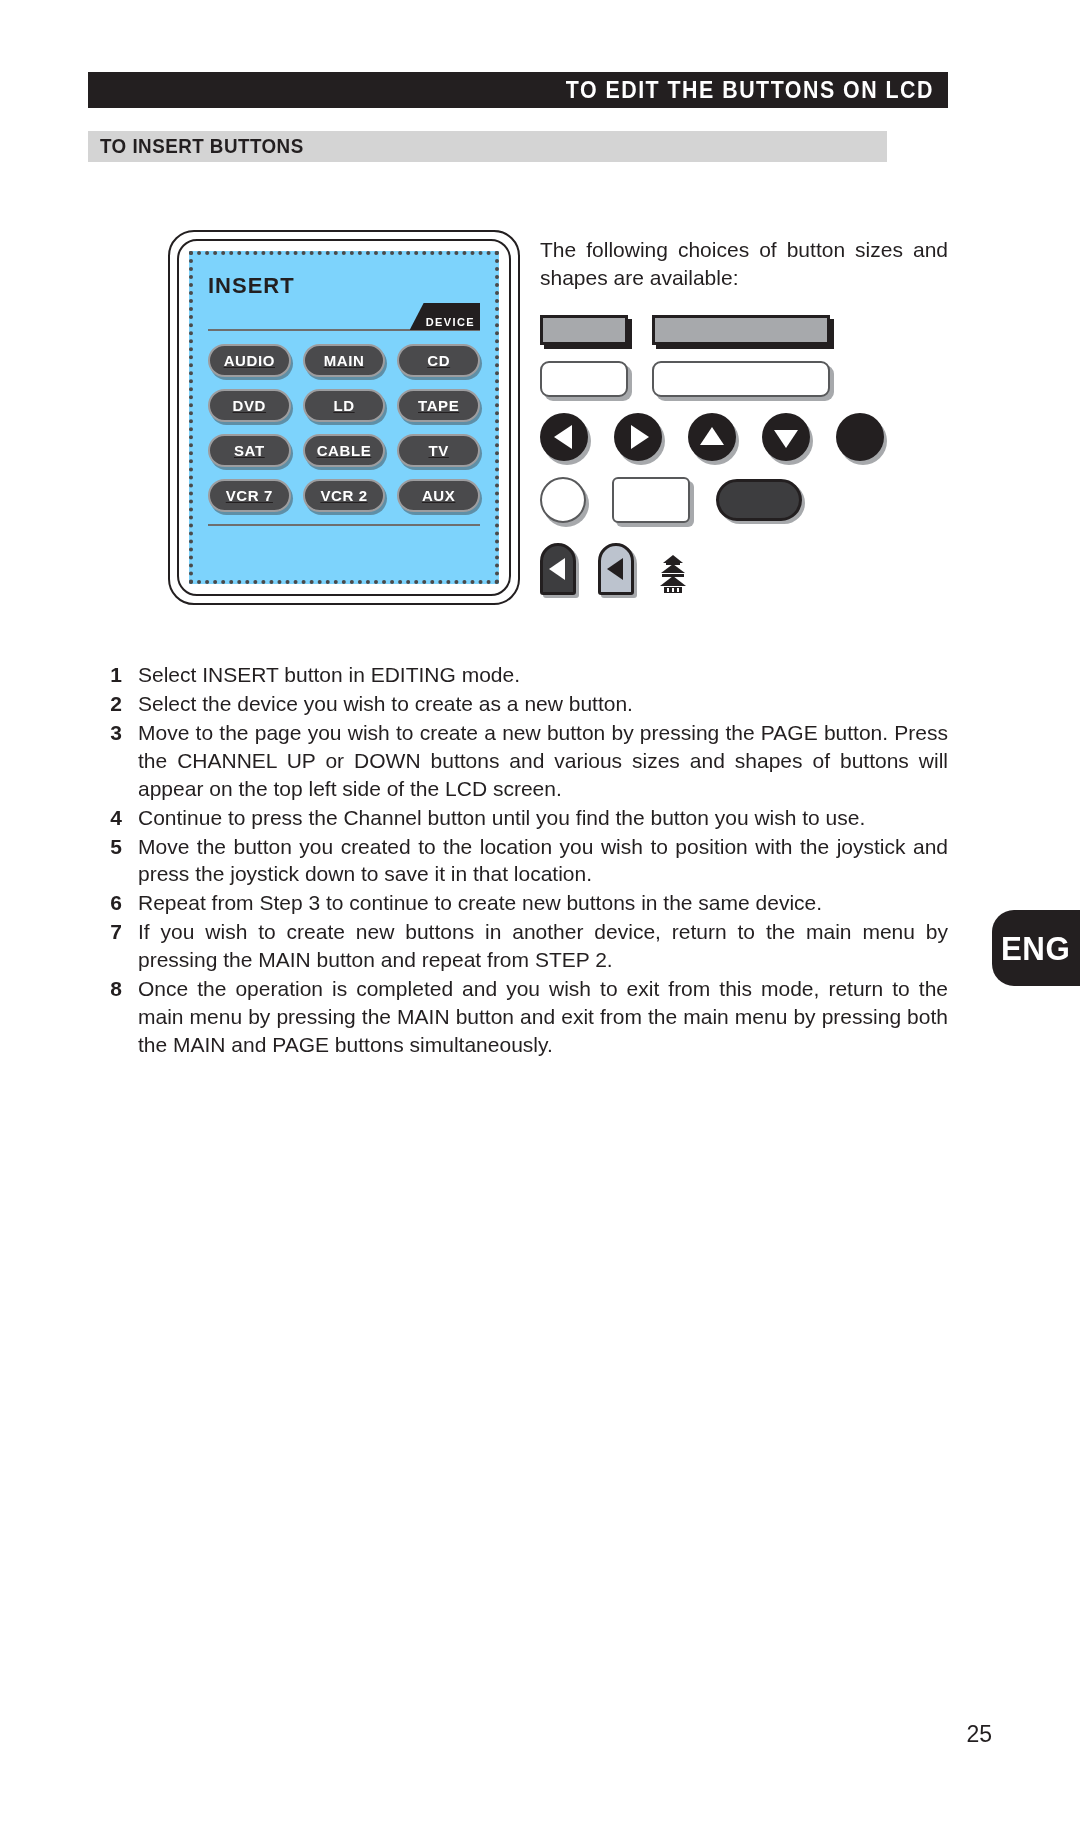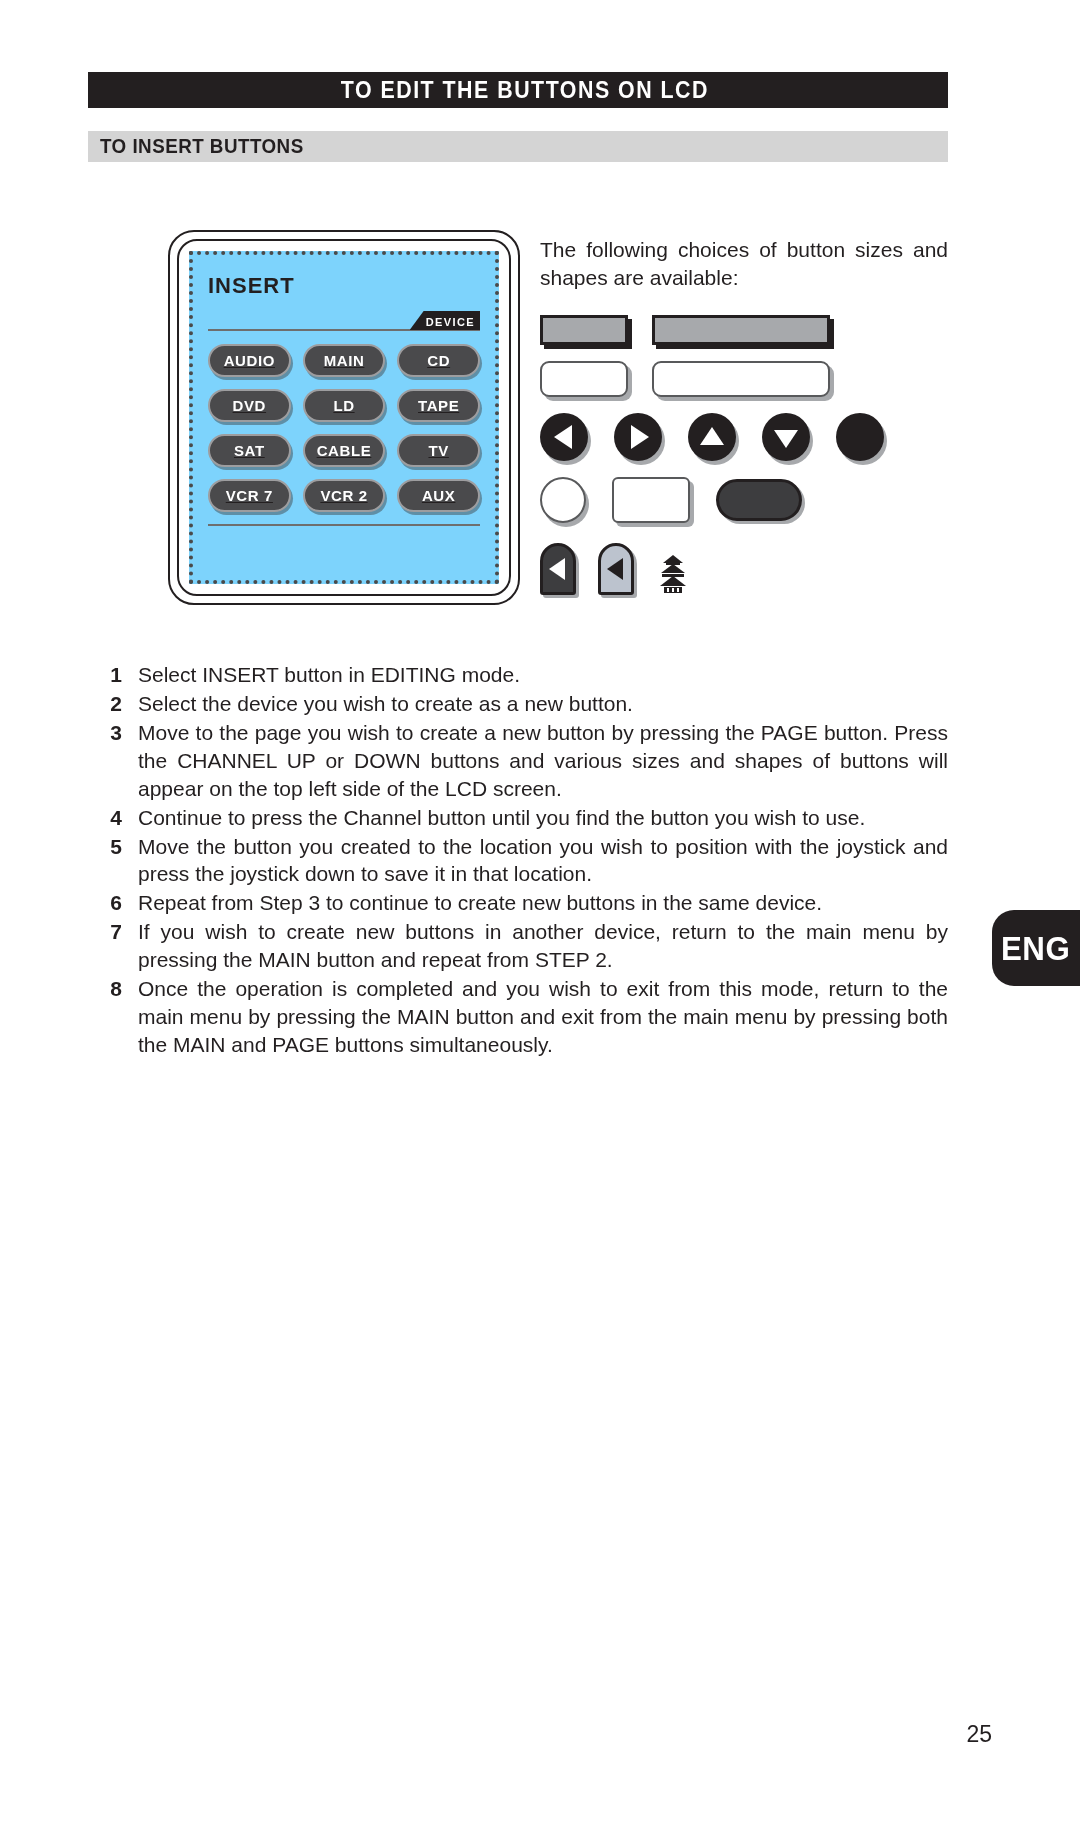--- a/index.html
+++ b/index.html
@@ -15,37 +15,37 @@
   .page { position: relative; width: 1080px; height: 1828px; }
 
   
   .header-bar {
     position: absolute;
     left: 88px; top: 72px;
     width: 860px; height: 36px;
     background: #231f20;
     display: flex;
     align-items: center;
-    justify-content: center;
+    justify-content: flex-end;
     padding-right: 14px;
   }
   .header-bar .title {
     color: #ffffff;
     font-size: 23px;
     font-weight: bold;
     letter-spacing: 1.6px;
     transform: scaleX(0.93);
     transform-origin: right center;
     white-space: nowrap;
   }
 
   .sub-bar {
     position: absolute;
     left: 88px; top: 131px;
-    width: 860px; height: 31px;
+    width: 799px; height: 31px;
     background: #d4d4d4;
     display: flex;
     align-items: center;
     padding-left: 12px;
   }
   .sub-bar .title {
     color: #231f20;
     font-size: 20px;
     font-weight: bold;
     letter-spacing: 0.5px;
@@ -109,21 +109,21 @@
     background: #6e6e6e;
   }
   .device-tab {
     position: absolute;
     right: 0; bottom: 1px;
     background: #231f20;
     color: #fff;
     font-size: 11px;
     font-weight: bold;
     letter-spacing: 1.4px;
-    padding: 6px 5px 2px 16px;
+    padding: 14px 5px 2px 16px;
     line-height: 1;
     clip-path: polygon(14px 0, 100% 0, 100% 100%, 0 100%);
   }
   .btn-grid {
     display: grid;
     grid-template-columns: repeat(3, 1fr);
     gap: 12px 12px;
     margin-top: 13px;
     text-decoration: underline;
   }

